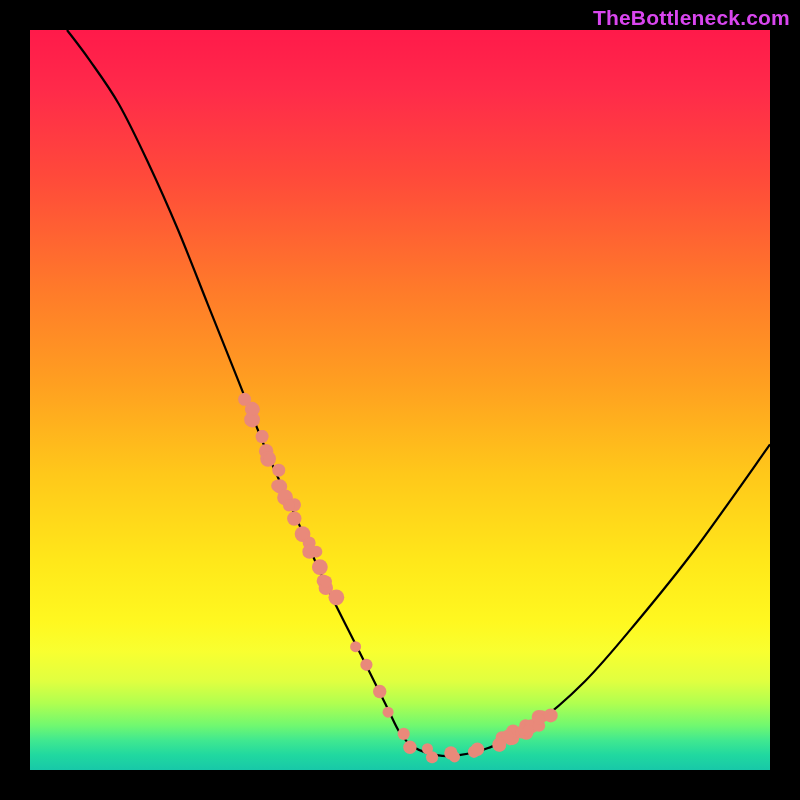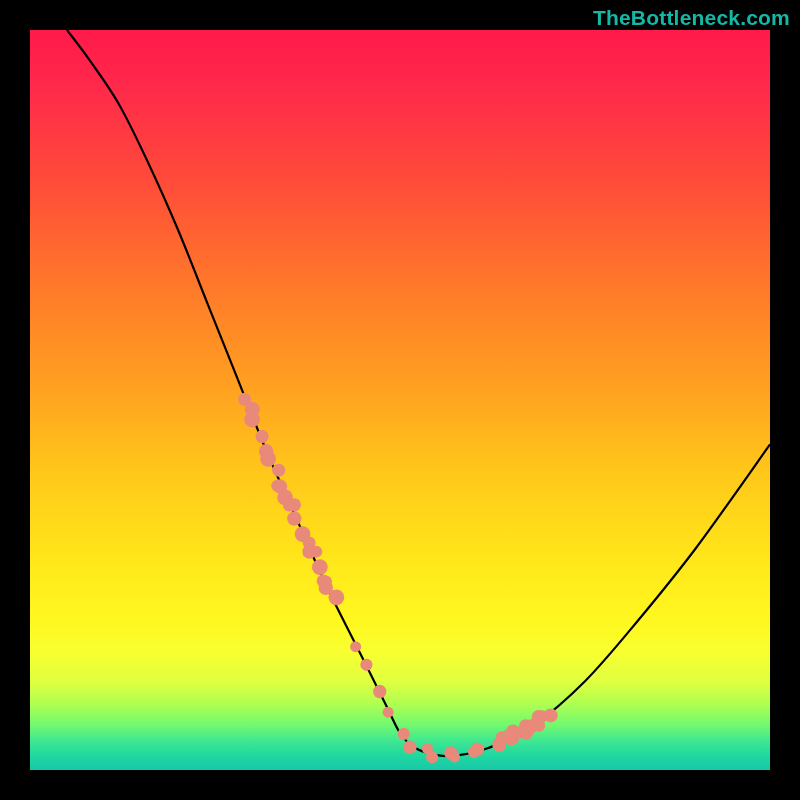--- a/index.html
+++ b/index.html
@@ -40,21 +40,21 @@
       #18c8a8 100%
     );
   }
   .watermark {
     position: absolute;
     top: 6px;
     right: 10px;
     font-family: Arial, Helvetica, sans-serif;
     font-size: 21px;
     font-weight: 600;
-    color: #14b8a6;
+    color: #d946ef;
     letter-spacing: 0.2px;
     user-select: none;
   }
   svg.curve-layer {
     position: absolute;
     width: 740px;
     height: 740px;
     left: 0;
     top: 0;
     overflow: visible;

